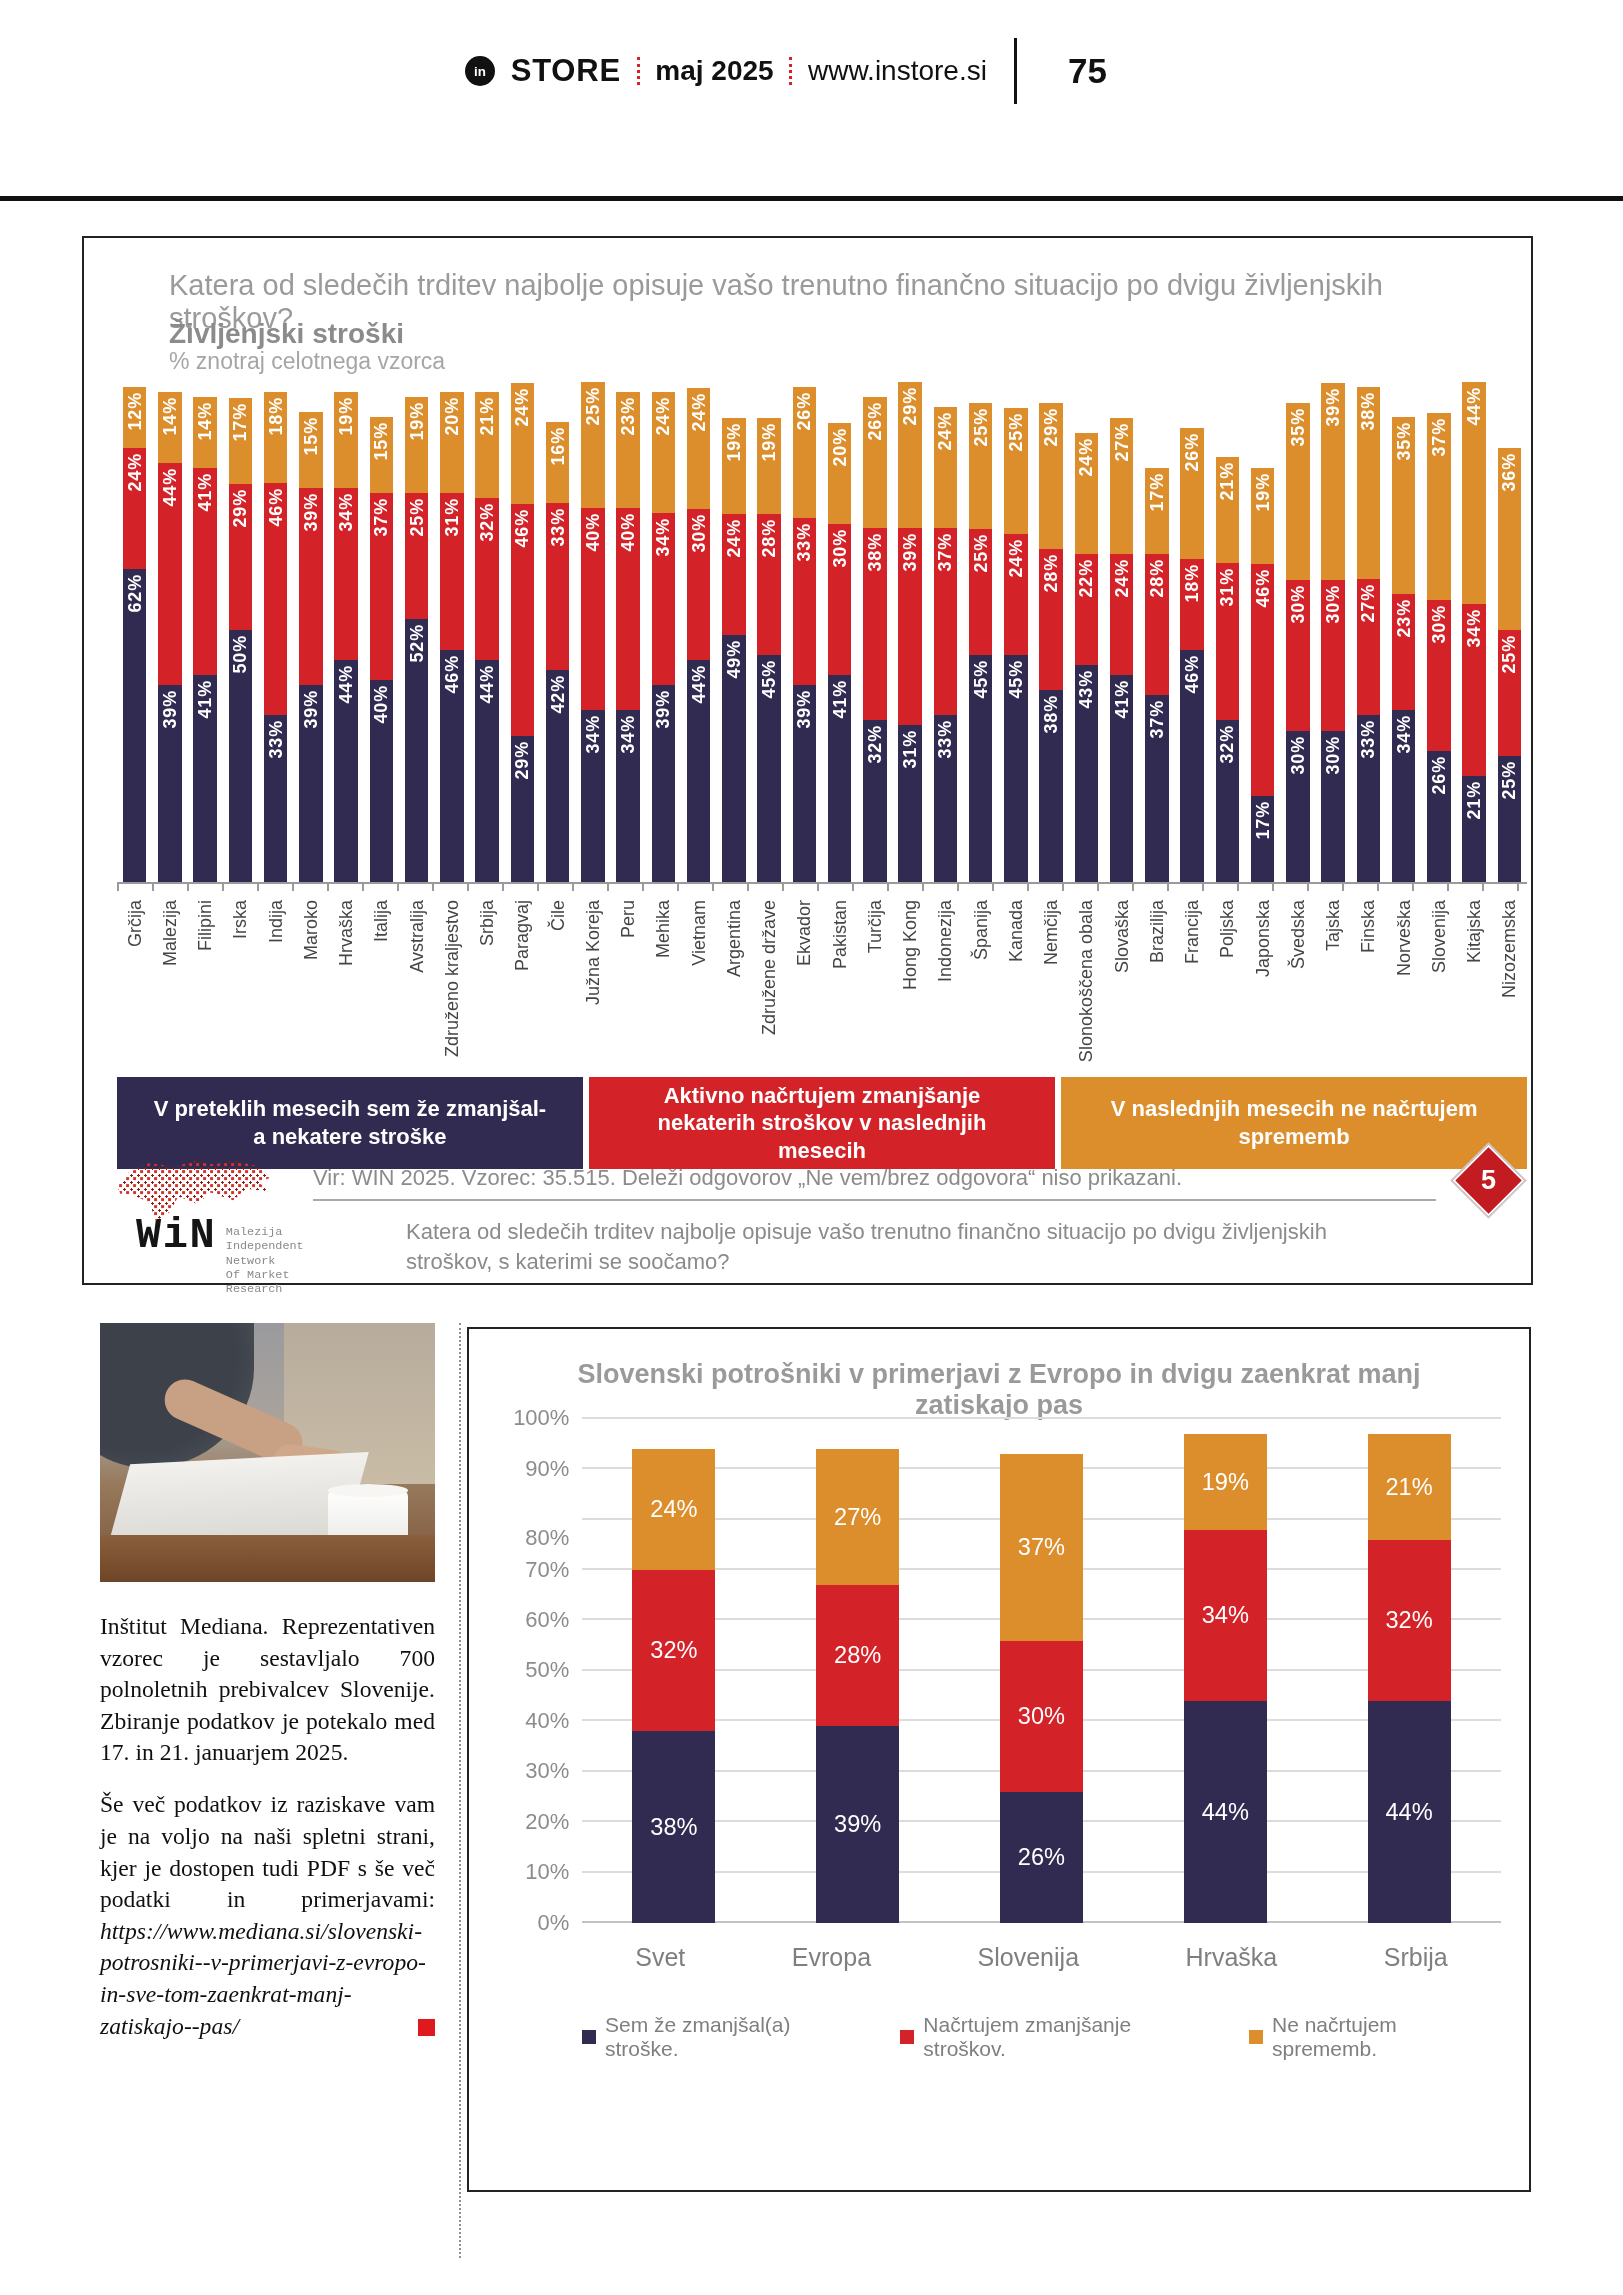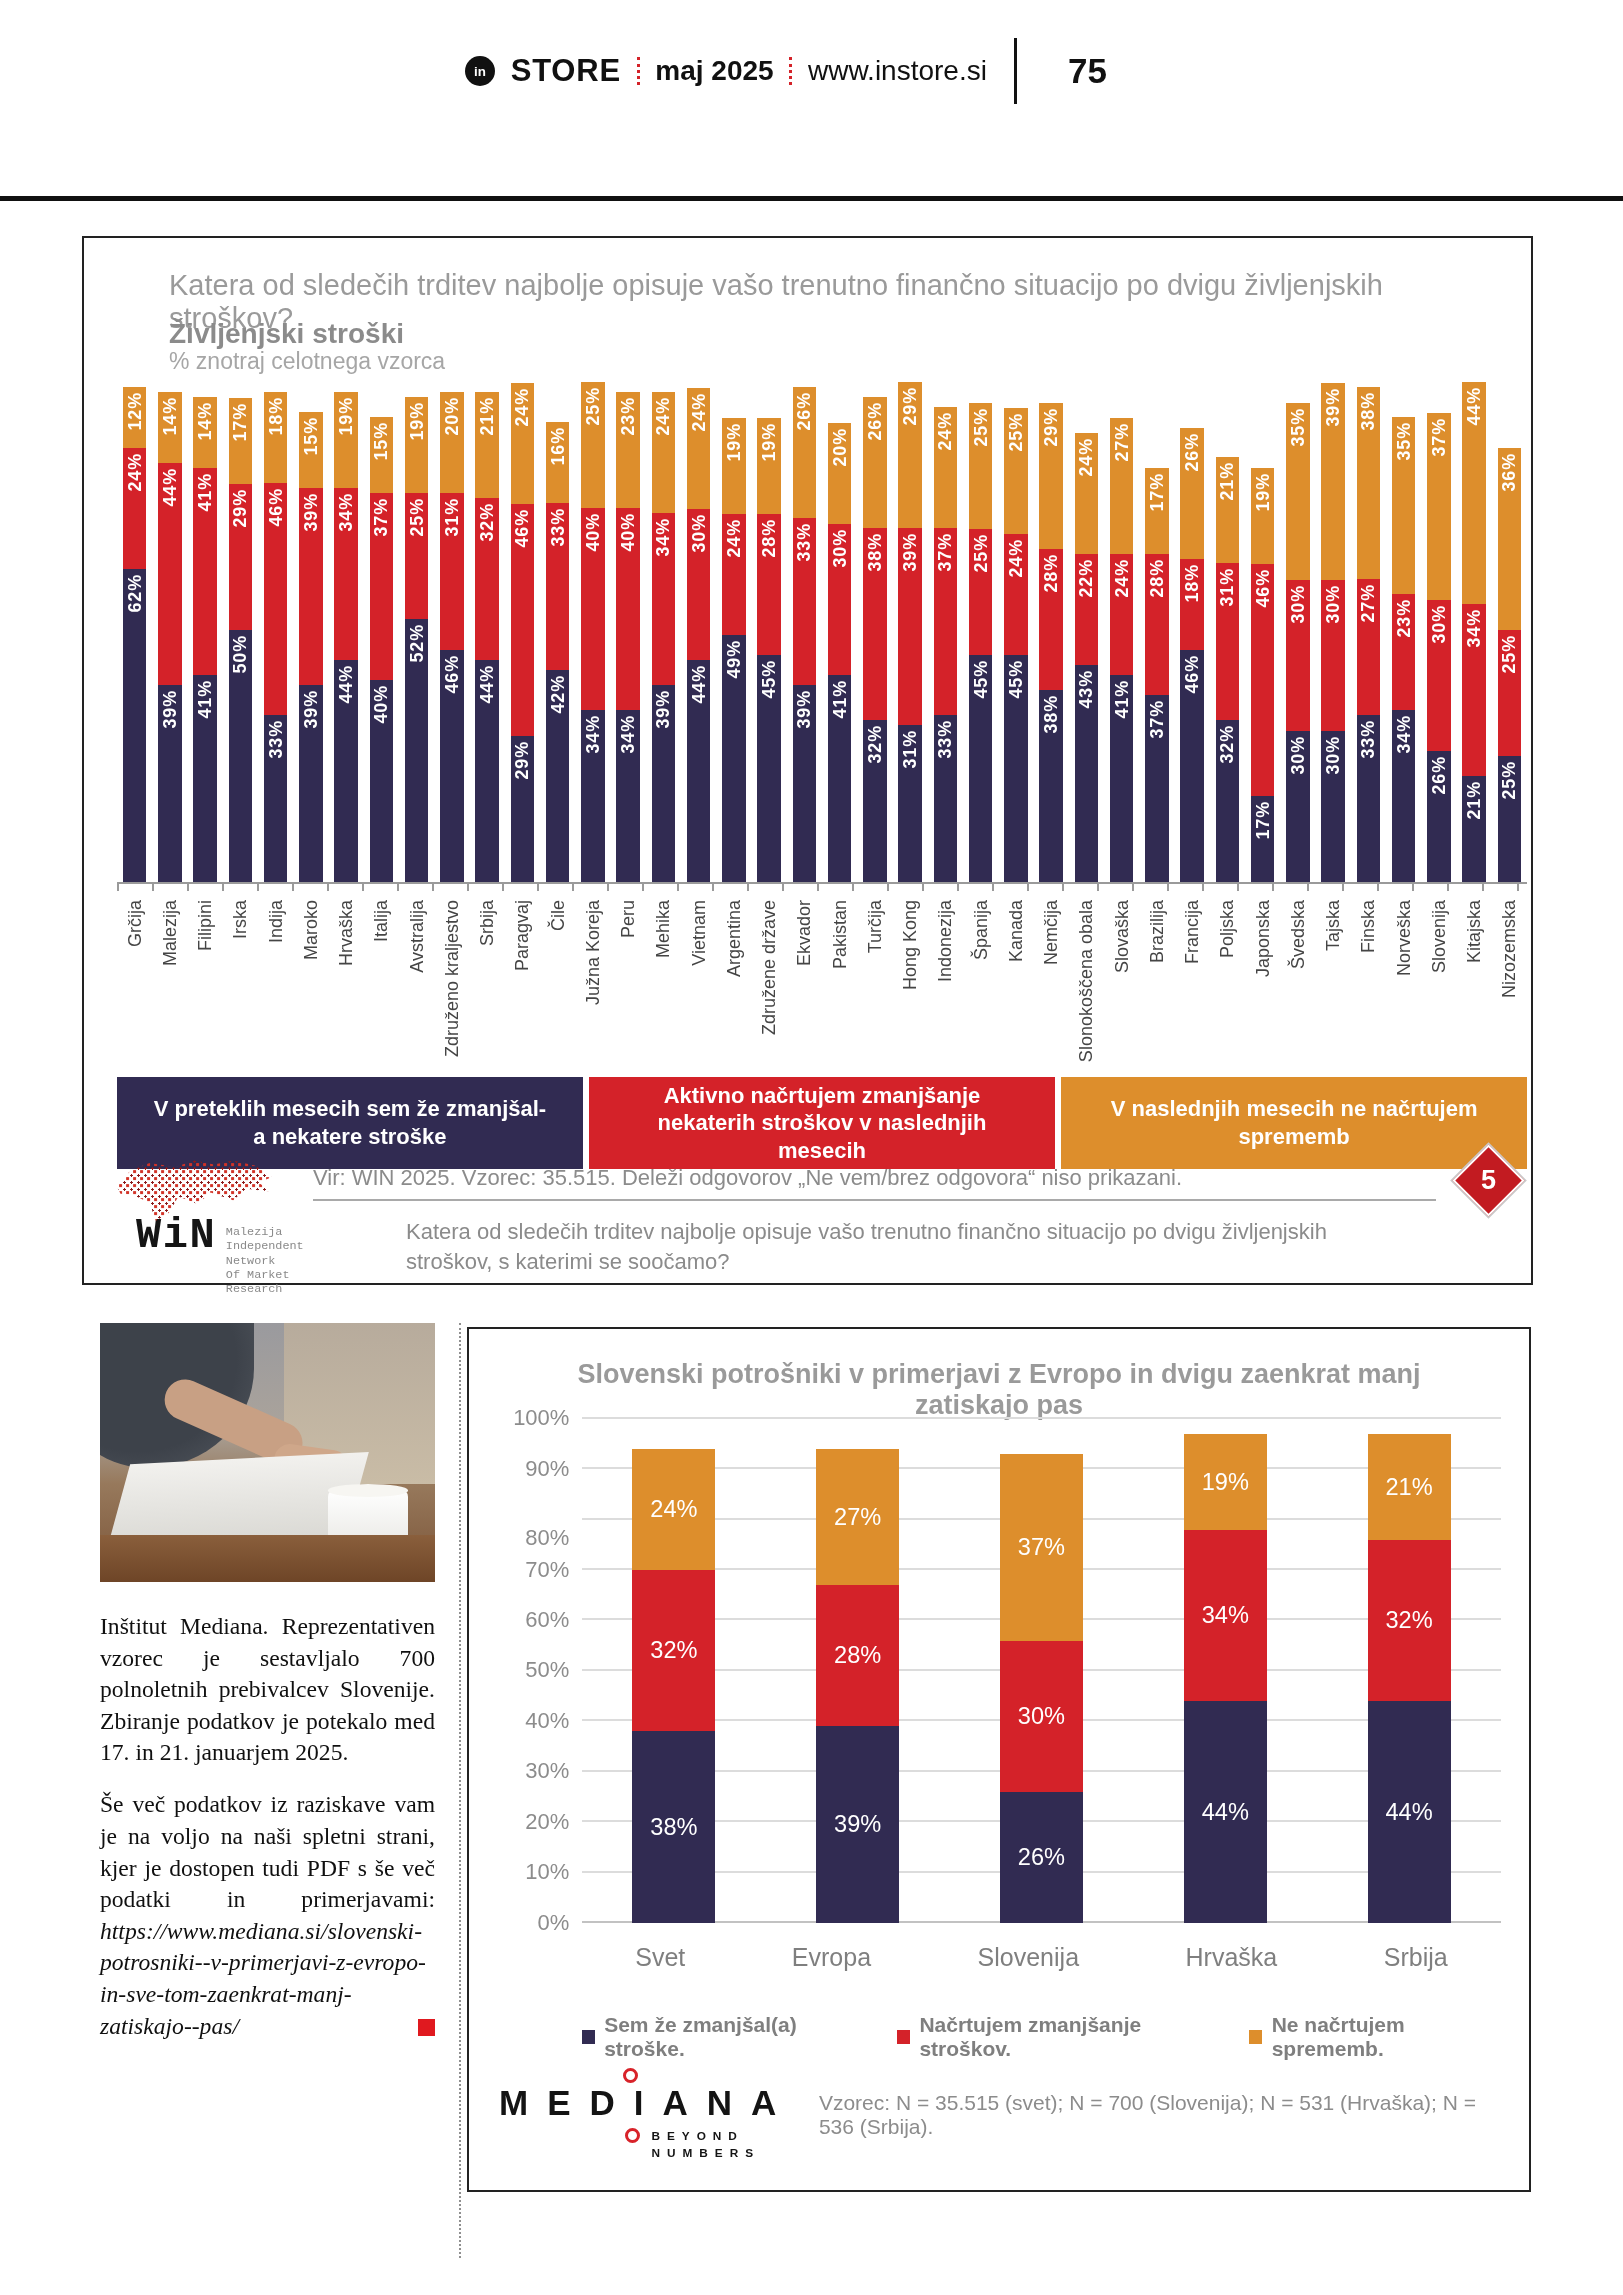--- a/index.html
+++ b/index.html
@@ -85,21 +85,21 @@
   .bplot{position:relative;height:504px;margin-left:82px;}
   .bgrid{position:absolute;left:0;width:100%;height:1.6px;background:#dcdcdc;}
   .bgrid.base{background:#c2c2c2;}
   .bytick{position:absolute;right:calc(100% + 12.6px);font-size:22px;color:#8c8c8c;white-space:nowrap;}
   .bbars{position:absolute;left:0;right:0;bottom:0;top:0;display:flex;justify-content:space-around;align-items:flex-end;}
   .bstack{width:83px;display:flex;flex-direction:column-reverse;}
   .bseg{display:flex;align-items:center;justify-content:center;}
   .bval{color:#fff;font-size:23.6px;}
   .bxlabels{display:flex;justify-content:space-around;margin-left:82px;margin-top:20.4px;}
   .bxlab{font-size:25px;color:#7f7f7f;}
-  .blegend{display:flex;justify-content:center;align-items:center;gap:38px;margin-left:82px;margin-top:41px;font-weight:bold;}
+  .blegend{display:flex;justify-content:center;align-items:center;gap:38px;margin-left:82px;margin-top:41px;}
   .bleg-item{display:flex;align-items:center;gap:9.4px;}
   .bleg-sq{width:14px;height:14px;display:inline-block;}
   .bleg-tx{font-size:21px;color:#7f7f7f;}
 
   .mediana-row{position:absolute;left:30px;bottom:27px;width:1005px;display:flex;align-items:center;gap:23.6px;}
   .mediana{display:flex;flex-direction:column;}
   .m-ring{width:9.4px;height:9.4px;border:3.1px solid #d8232a;border-radius:50%;}
   .m-ring.top{margin-left:124px;margin-bottom:1.6px;}
   .m-name{font-size:35px;font-weight:900;letter-spacing:19px;color:#141414;line-height:1;}
   .m-sub{display:flex;align-items:flex-start;gap:11px;margin-left:126px;margin-top:7.9px;}
@@ -916,28 +916,14 @@
         <div class="bleg-item">
           <span class="bleg-sq" style="background: rgb(212, 34, 41);"></span>
           <span class="bleg-tx">Načrtujem zmanjšanje stroškov.</span>
         </div>
         <div class="bleg-item">
           <span class="bleg-sq" style="background: rgb(221, 142, 44);"></span>
           <span class="bleg-tx">Ne načrtujem sprememb.</span>
         </div>
       </div>
   </div>
-  <div class="mediana-row">
-    <div class="mediana">
-      <span class="m-ring top"></span>
-      <span class="m-name">MEDIANA</span>
-      <span class="m-sub">
-        <span class="m-ring"></span>
-        <span class="m-tag">
-          <span>BEYOND</span><br>
-          <span>NUMBERS</span>
-        </span>
-      </span>
-    </div>
-    <div class="b-footnote">Vzorec: N = 35.515 (svet); N = 700 (Slovenija); N = 531 (Hrvaška); N = 536 (Srbija).</div>
-  </div>
 </div>
 
 
 </body></html>

